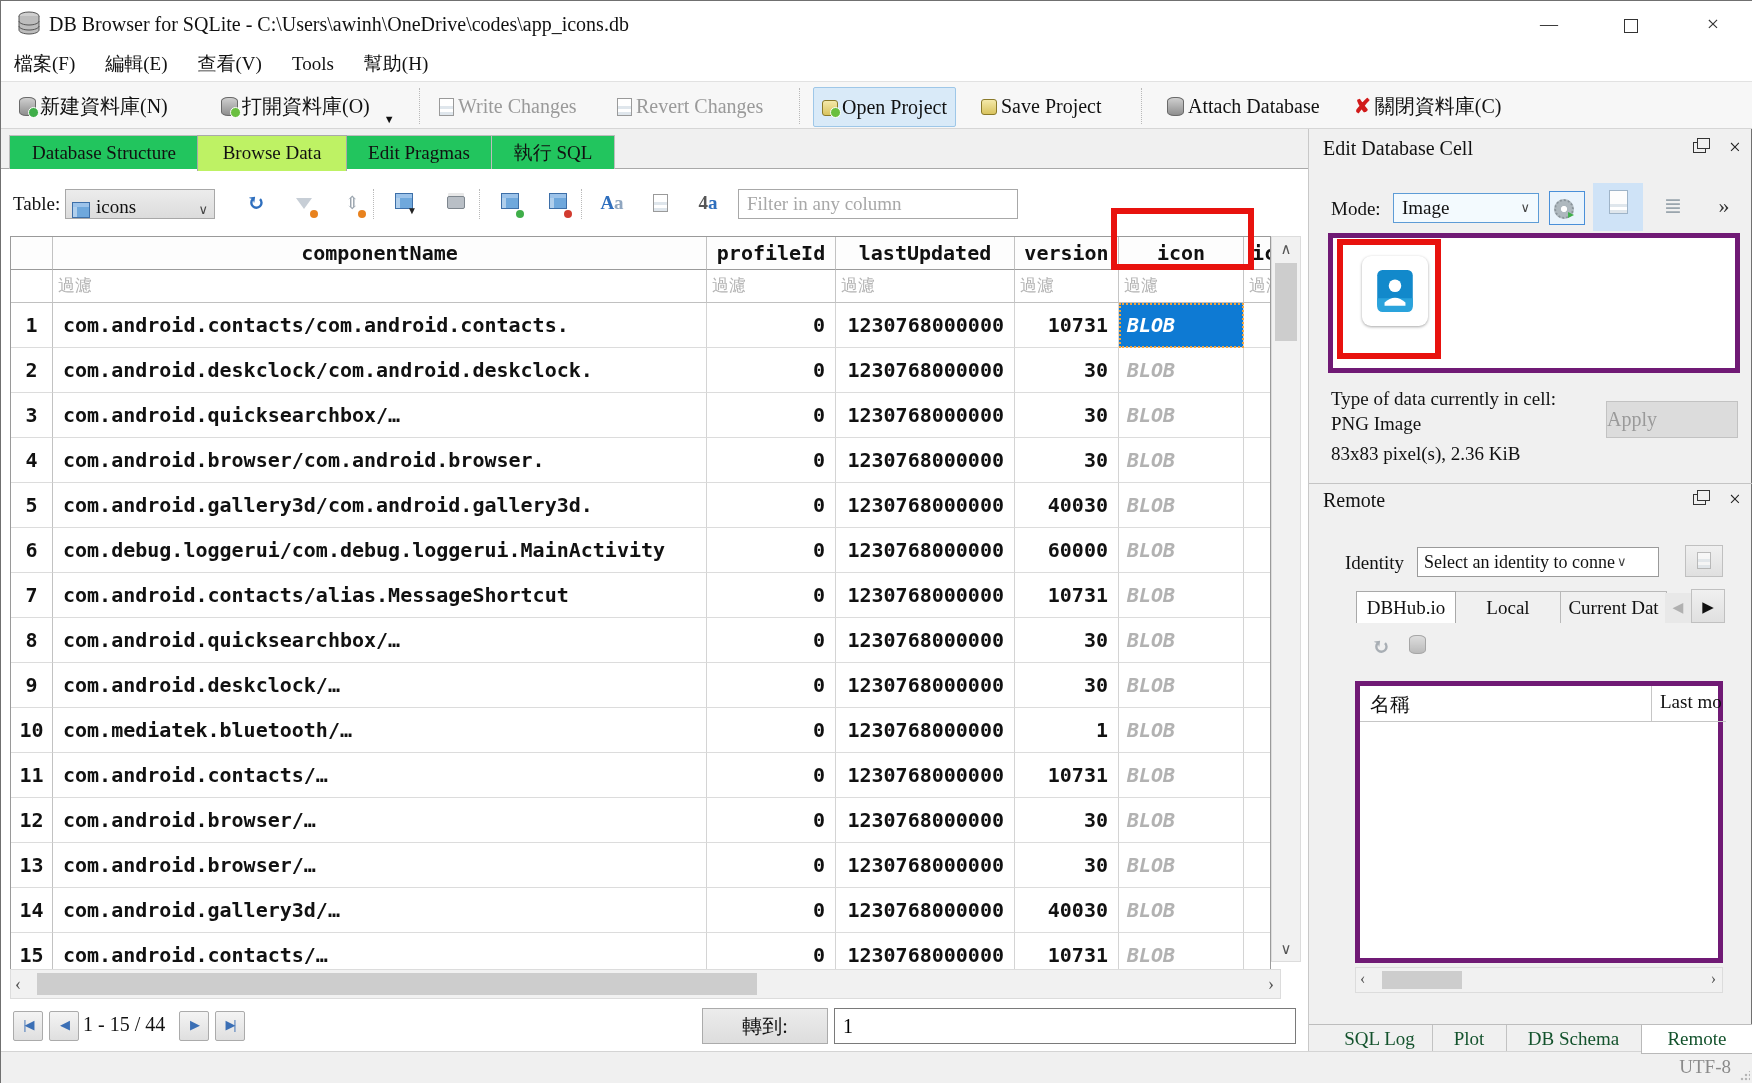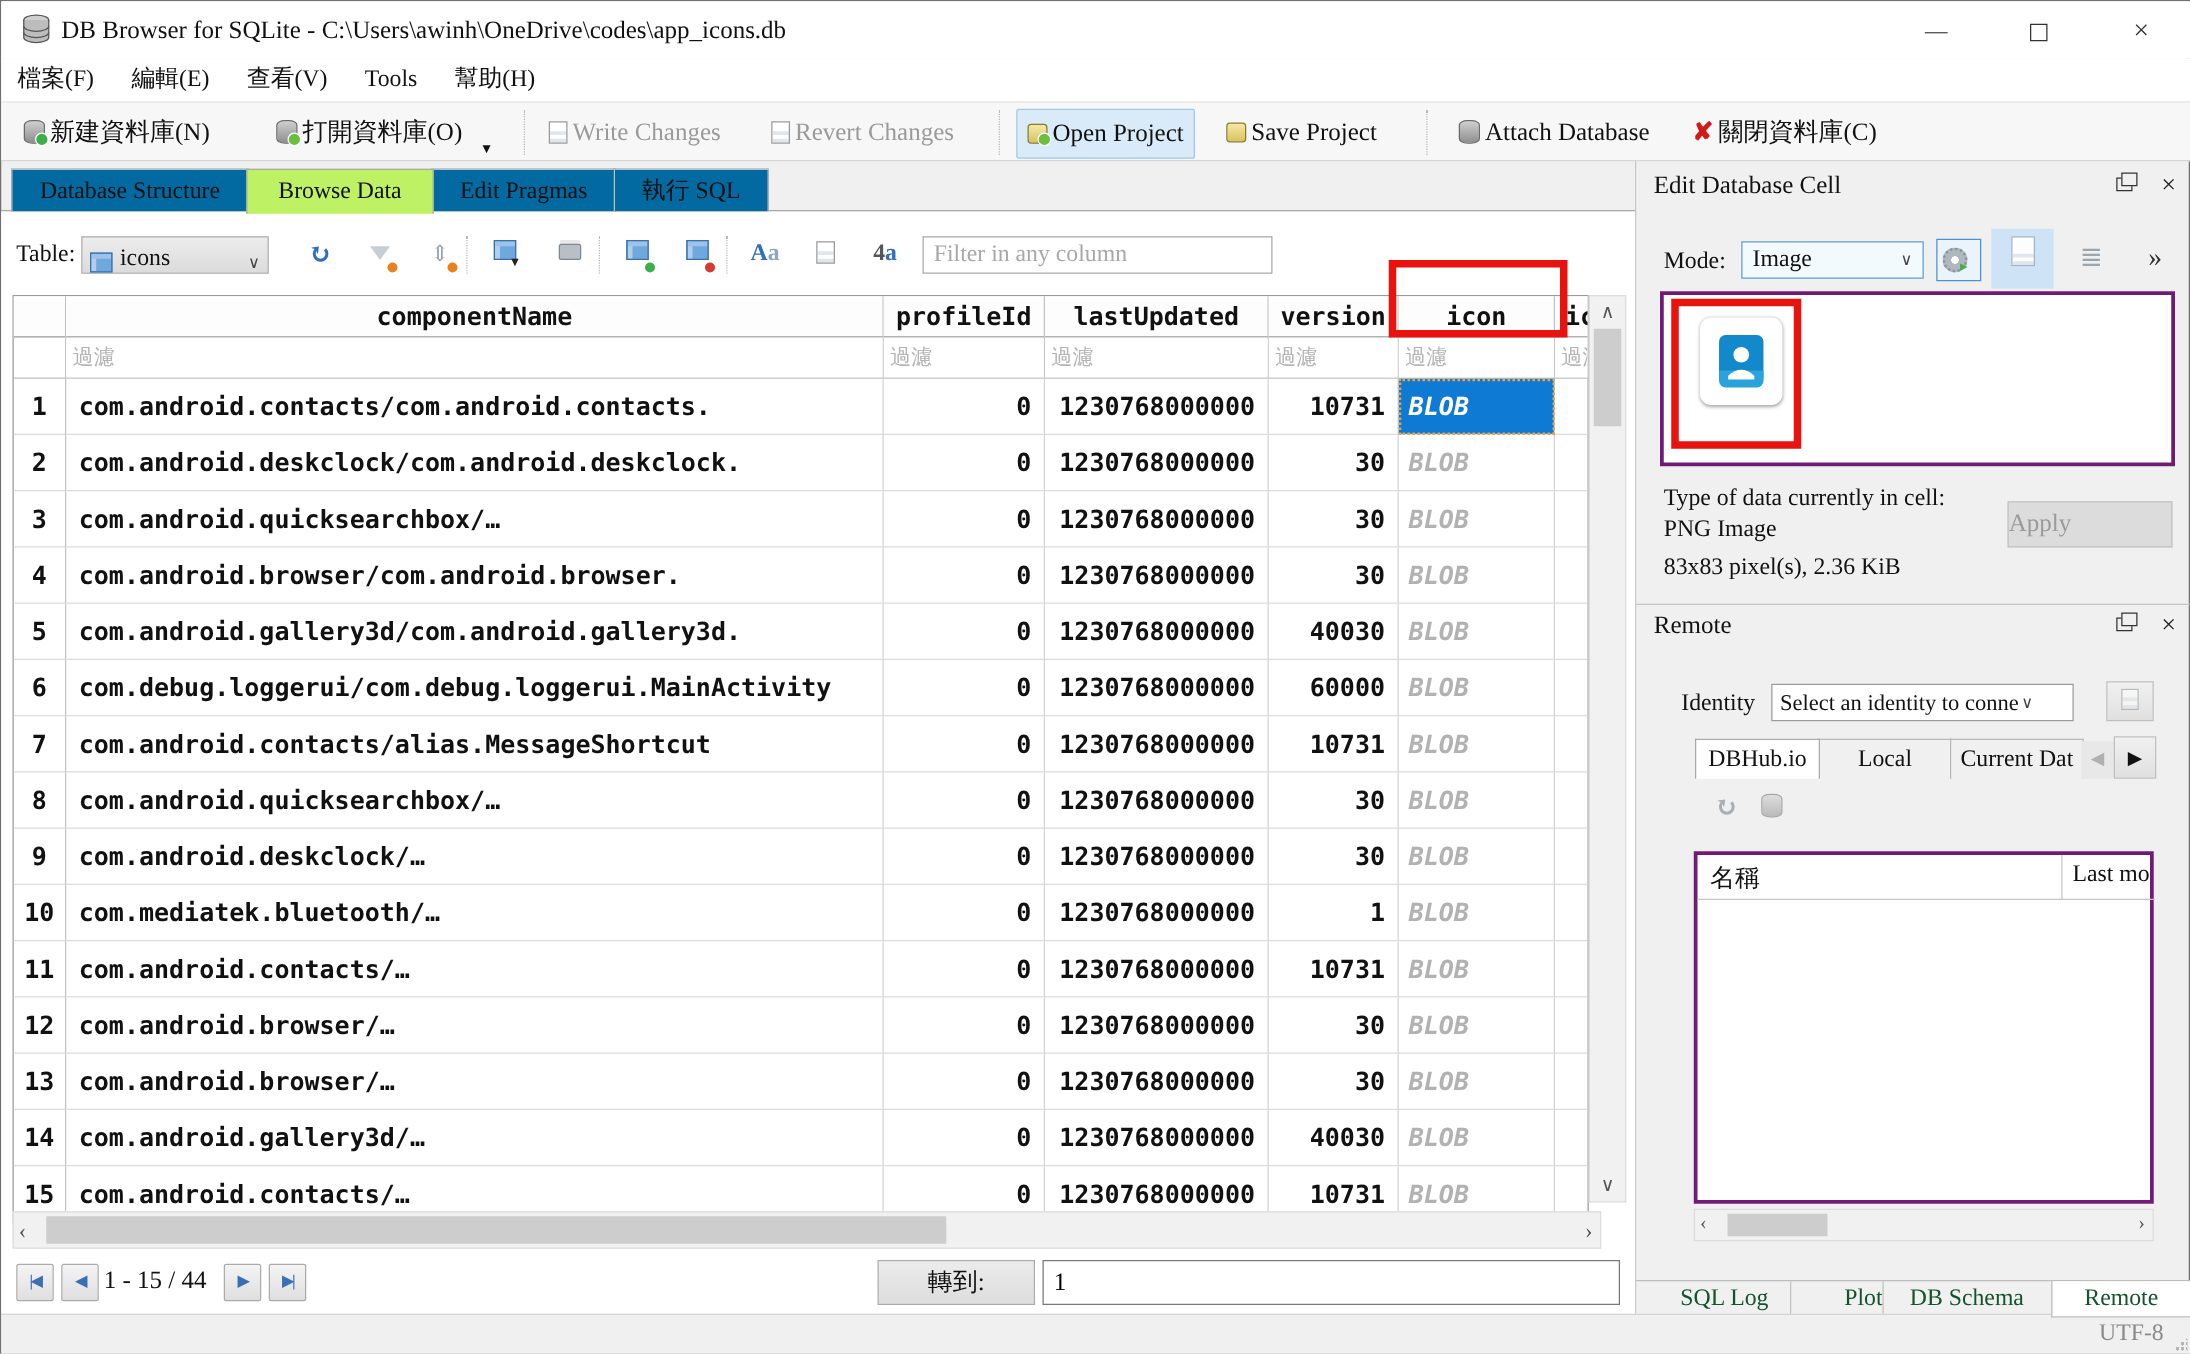--- a/index.html
+++ b/index.html
@@ -33,21 +33,21 @@
   .dot.green{background:#3fae49;} .dot.garrow{background:#6abf3f;}
   .docic{display:inline-block;width:13px;height:16px;background:#fff;border:1px solid #9a9a9a;vertical-align:-3px;
         box-shadow:inset 0 -3px 0 #dfe6ec, inset 0 -6px 0 #fff, inset 0 -9px 0 #dfe6ec;}
   .boxic{display:inline-block;width:14px;height:14px;vertical-align:-2px;border-radius:3px;border:1px solid #8a7a2a;
         background:linear-gradient(#f4e9a9,#d9c35e);position:relative;}
   .redx{color:#d11a1a;font-weight:bold;font-size:20px;margin-right:4px;}
 
   
   .tabline{left:0;top:167px;width:1307px;border-bottom:1px solid #a9a9a9;}
   .mtab{position:absolute;top:134px;height:33px;line-height:33px;text-align:center;font-size:19px;
-        background:#0369a1;border:1px solid #bdbdbd;border-bottom:none;z-index:1;}
+        background:#22c55e;border:1px solid #bdbdbd;border-bottom:none;z-index:1;}
   .mtab.active{background:#bef264;height:35px;z-index:3;border-color:#a9a9a9;}
   .page{left:0;top:168px;width:1307px;height:882px;background:#fff;z-index:0;}
   .dockdivider{left:1307px;top:128px;width:1px;height:922px;background:#c8c8c8;}
 
   
   .lbl{font-size:19px;}
   .combo{background:linear-gradient(#ececec,#dcdcdc);border:1px solid #a8a8a8;font-size:19px;
          display:flex;align-items:flex-end;padding:0 6px;gap:6px;}
   .combo .arrow{margin-left:auto;font-size:13px;color:#444;}
   .tblic{display:inline-block;width:16px;height:14px;background:#6fa8dc;border:1px solid #3d6fa8;
@@ -94,21 +94,21 @@
   .gotoinput{left:833px;top:1007px;width:462px;height:36px;border:1px solid #7a7a7a;background:#fff;
              font-size:20px;padding:0 8px;font-family:"Liberation Serif",serif;}
 
   
   .docktitle{height:30px;font-size:20px;line-height:30px;}
   .dockbtn{position:absolute;width:24px;height:24px;text-align:center;line-height:24px;color:#222;font-size:17px;}
   .floatic{display:inline-block;width:11px;height:9px;border:1px solid #333;position:relative;background:#f0f0f0;}
   .floatic:before{content:"";position:absolute;left:3px;top:-5px;width:11px;height:9px;border:1px solid #333;background:#f0f0f0;}
   .modecombo{left:1392px;top:192px;width:146px;height:30px;border:1px solid #5d9cd6;background:#f3fafe;
              font-size:19px;display:flex;align-items:center;padding:0 8px;}
-  .panelbox{background:#fff;border:3px solid #701a75;}
+  .panelbox{background:#fff;border:5px solid #701a75;}
   .redbox{border:6px solid var(--red);background:transparent;z-index:5;pointer-events:none;}
   .appicon{background:#fff;border-radius:9px;box-shadow:0 1px 3px rgba(0,0,0,.35);display:flex;
            align-items:center;justify-content:center;}
   .info{font-size:19px;line-height:25px;}
   .applybtn{left:1605px;top:400px;width:132px;height:37px;background:#dcdcdc;border:1px solid #c2c2c2;
             color:#9a9a9a;font-size:20px;line-height:35px;}
   .idcombo{left:1416px;top:546px;width:242px;height:30px;border:1px solid #9a9a9a;background:#fff;font-size:18px;
            display:flex;align-items:center;padding:0 6px;white-space:nowrap;overflow:hidden;}
   .smallbtn{background:linear-gradient(#f0f0f0,#e0e0e0);border:1px solid #c0c0c0;text-align:center;color:#9aa0a6;}
   .rtab{position:absolute;top:590px;height:31px;line-height:31px;text-align:center;font-size:19px;
@@ -317,21 +317,21 @@
     </div>
   </div>
   <div class="abs sb" style="left:1354px;top:966px;width:368px;height:26px;">
     <div class="sbarrow" style="left:4px;top:2px;font-size:16px;">‹</div>
     <div class="sbthumb" style="left:26px;top:3px;width:80px;height:18px;"></div>
     <div class="sbarrow" style="right:6px;top:2px;font-size:16px;">›</div>
   </div>
 
   <div class="abs" style="left:1308px;top:1023px;width:444px;height:1px;background:#bdbdbd;"></div>
   <div class="btab" style="left:1326px;width:105px;">SQL Log</div>
-  <div class="btab" style="left:1431px;width:74px;text-align:right;">Plot</div>
+  <div class="btab" style="left:1431px;width:74px;">Plot</div>
   <div class="btab" style="left:1505px;width:135px;">DB Schema</div>
   <div class="btab active" style="left:1640px;width:110px;">Remote</div>
 
   <div class="abs statusline">
     <span class="abs" style="right:22px;top:4px;font-size:19px;color:#8a8a8a;">UTF-8</span>
     <span class="grip"></span>
   </div>
 
 </div>
 

